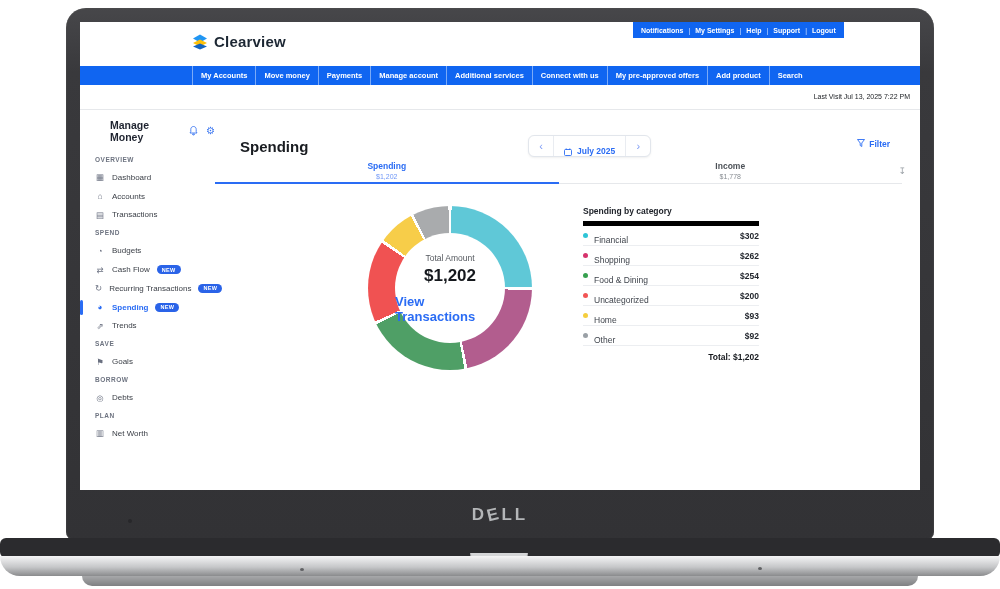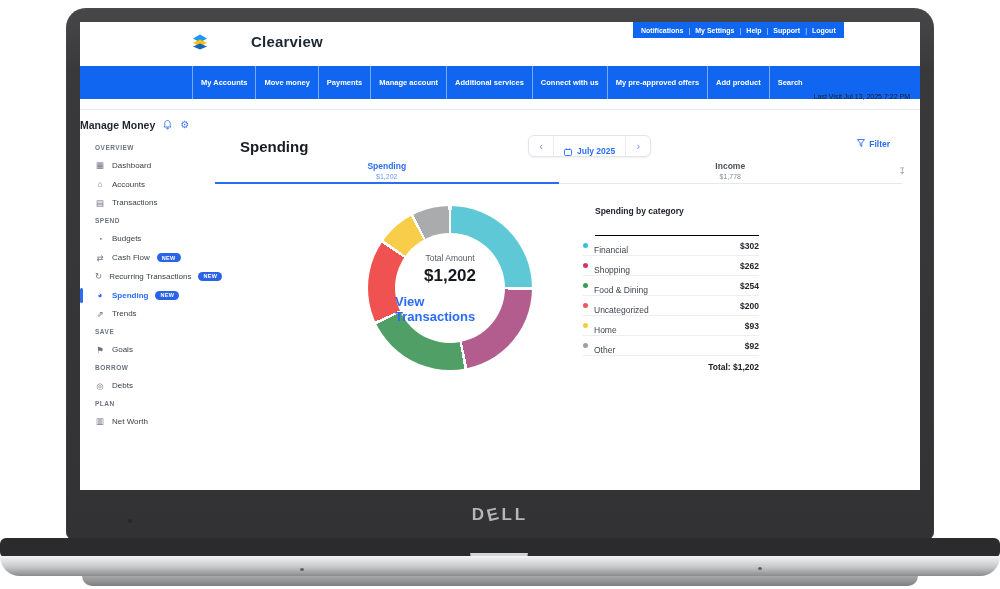--- a/index.html
+++ b/index.html
@@ -29,36 +29,36 @@
                  background:linear-gradient(#a7a8aa,#7f8082); border-radius:0 0 14px 14px; }
 
   
   .util-links { position:absolute; left:553px; top:0; height:16px; padding:0 8px;
                 background:#1065f1; display:flex; align-items:center; gap:5px;
                 color:#fff; font-size:7px; font-weight:bold; }
   .util-links .sep { color:#cfe0ff; font-weight:normal; }
   .util-links span[data-interactable="true"] { cursor:pointer; }
 
   .brand { position:absolute; left:112px; top:11px; display:flex; align-items:center; gap:6px; }
-  .brand-name { font-size:15px; font-weight:bold; color:#1c2733; letter-spacing:.2px;margin-left:37px; }
-
-  .navbar { position:absolute; left:0; top:44px; width:840px; height:33px;
+  .brand-name { font-size:15px; font-weight:bold; color:#1c2733; letter-spacing:.2px; }
+
+  .navbar { position:absolute; left:0; top:44px; width:840px; height:19px;
             background:#1065f1; display:flex; align-items:stretch; padding-left:112px; }
   .nav-item { color:#fff; font-size:7.5px; font-weight:bold; padding:0 8px;
               display:flex; align-items:center; border-right:1px solid rgba(255,255,255,.45); }
   .nav-item:first-child { border-left:1px solid rgba(255,255,255,.45); }
   .nav-item:last-child { border-right:none; }
 
   .visitbar { position:absolute; left:0; top:63px; width:840px; height:25px;
               border-bottom:1px solid #e6e8eb; }
   .visit-text { position:absolute; right:10px; top:8px; font-size:7px; color:#1b1e22; }
 
   
   .sidebar { position:absolute; left:0; top:88px; width:135px; bottom:0; }
-  .side-head { margin:9px 0 4px 0; display:flex; align-items:center; gap:8px; }
+  .side-head { margin:9px 0 4px 30px; display:flex; align-items:center; gap:8px; }
   .side-title { font-size:10.5px; font-weight:bold; color:#1f2430; }
   .side-head .hicon { color:#3b76f0; font-size:10px; line-height:1; cursor:pointer; }
   .side-rows { padding-top:4px; }
   .side-section { height:17px; display:flex; align-items:center; padding-left:15px;
                   font-size:6.5px; font-weight:bold; color:#6d7380; letter-spacing:.5px; }
   .side-item { position:relative; height:18.8px; display:flex; align-items:center; gap:7px;
                padding-left:15px; font-size:8px; color:#3c4048; white-space:nowrap; cursor:pointer; }
   .side-item .sicon { width:10px; text-align:center; color:#6a7080; font-size:8.5px; }
   .side-item.active { color:#2a6cf4; font-weight:bold; }
   .side-item.active .sicon { color:#2a6cf4; }
@@ -99,22 +99,22 @@
   .donut { position:absolute; left:153px; top:96px; width:164px; height:164px;
            border-radius:50%; cursor:pointer; }
   .donut-hole { position:absolute; inset:27px; background:#fff; border-radius:50%;
                 display:flex; flex-direction:column; align-items:center; justify-content:center; }
   .donut-label { font-size:8.5px; color:#55595f; }
   .donut-value { font-size:17px; font-weight:bold; color:#15181d; margin-top:3px; }
   .donut-link  { font-size:13px; font-weight:bold; color:#2a6cf4; margin-top:8px; cursor:pointer; }
 
   
   .legend { position:absolute; left:368px; top:96px; width:176px; }
-  .legend-title { font-size:8.5px; font-weight:bold; color:#20242b; padding-bottom:19px;
-                  border-bottom:1px solid #000000;margin-left:12px; }
+  .legend-title { font-size:8.5px; font-weight:bold; color:#20242b; padding-bottom:5px;
+                  border-bottom:5px solid #000000; }
   .legend-row { height:20px; display:flex; align-items:center; gap:6px;
                 border-bottom:1px solid #eceef1; cursor:pointer; }
   .legend-dot { width:5px; height:5px; border-radius:50%; flex:none; }
   .legend-name { font-size:8.5px; color:#3f444c; flex:1;margin-top:8px; }
   .legend-val { font-size:8.5px; font-weight:bold; color:#23272e; }
   .legend-total { padding-top:6px; text-align:right; font-size:8.5px; font-weight:bold; color:#15181d; }
 
   svg { display:block; }
 </style>
 </head>

